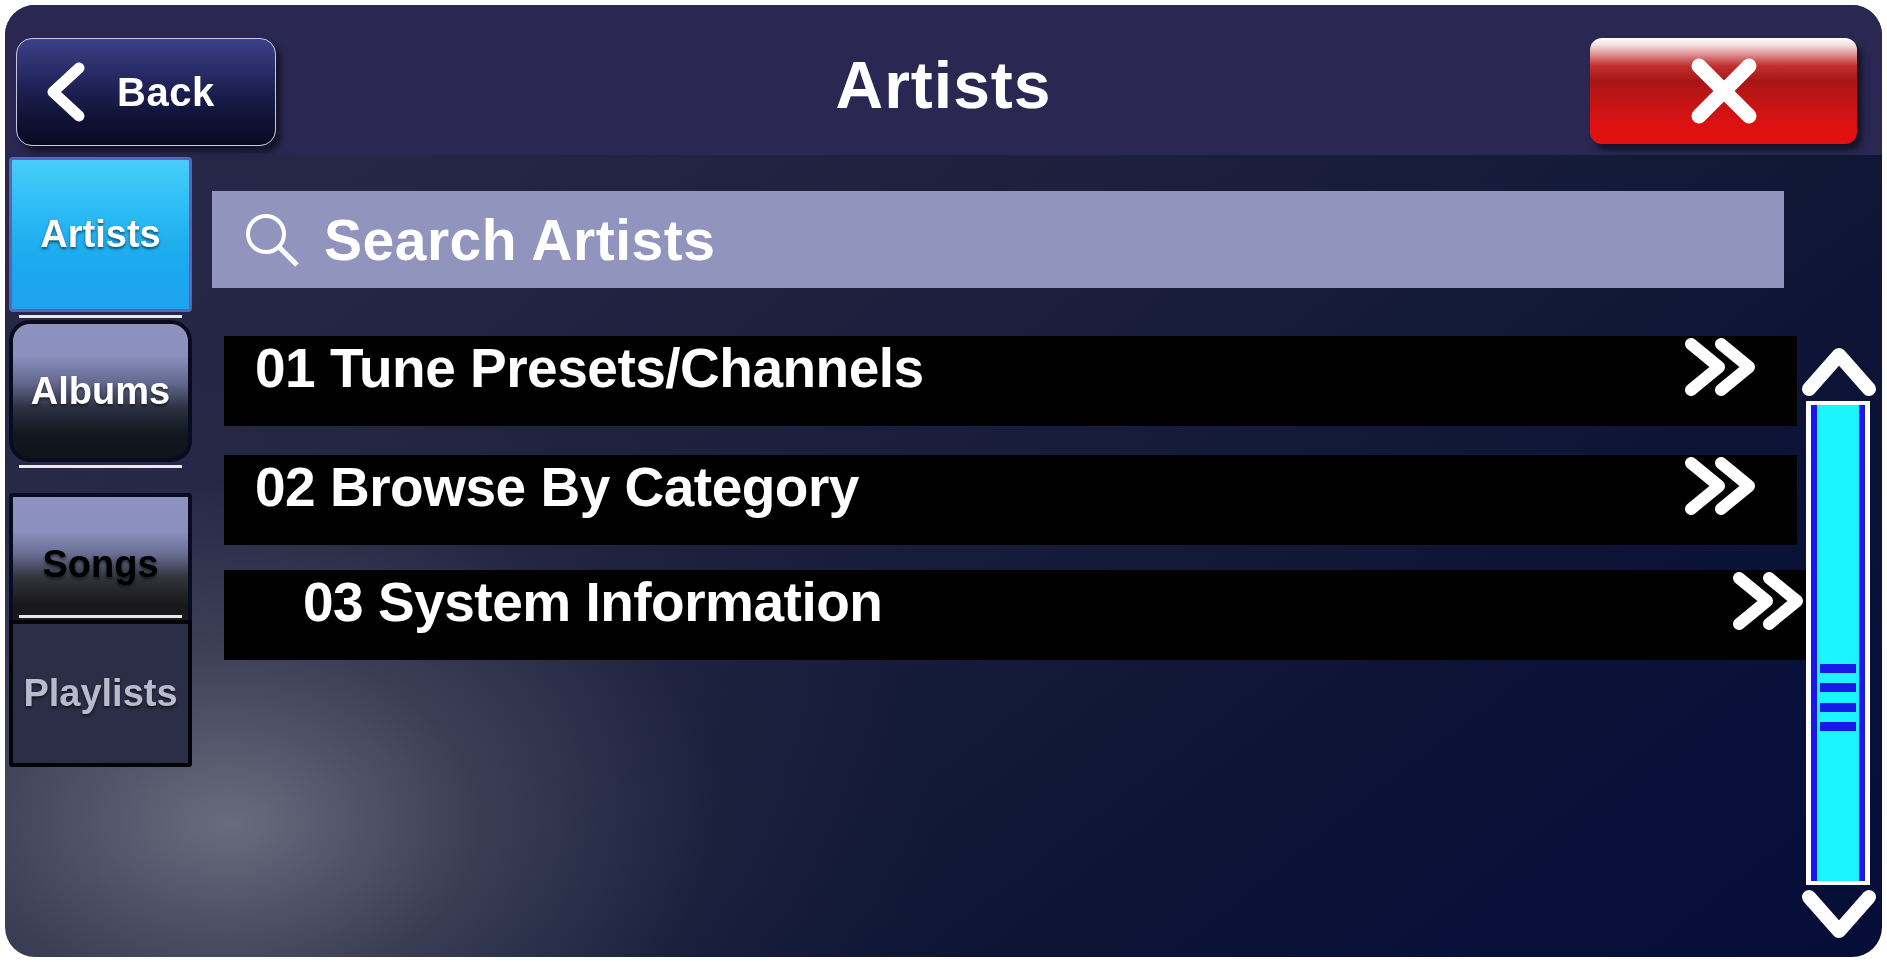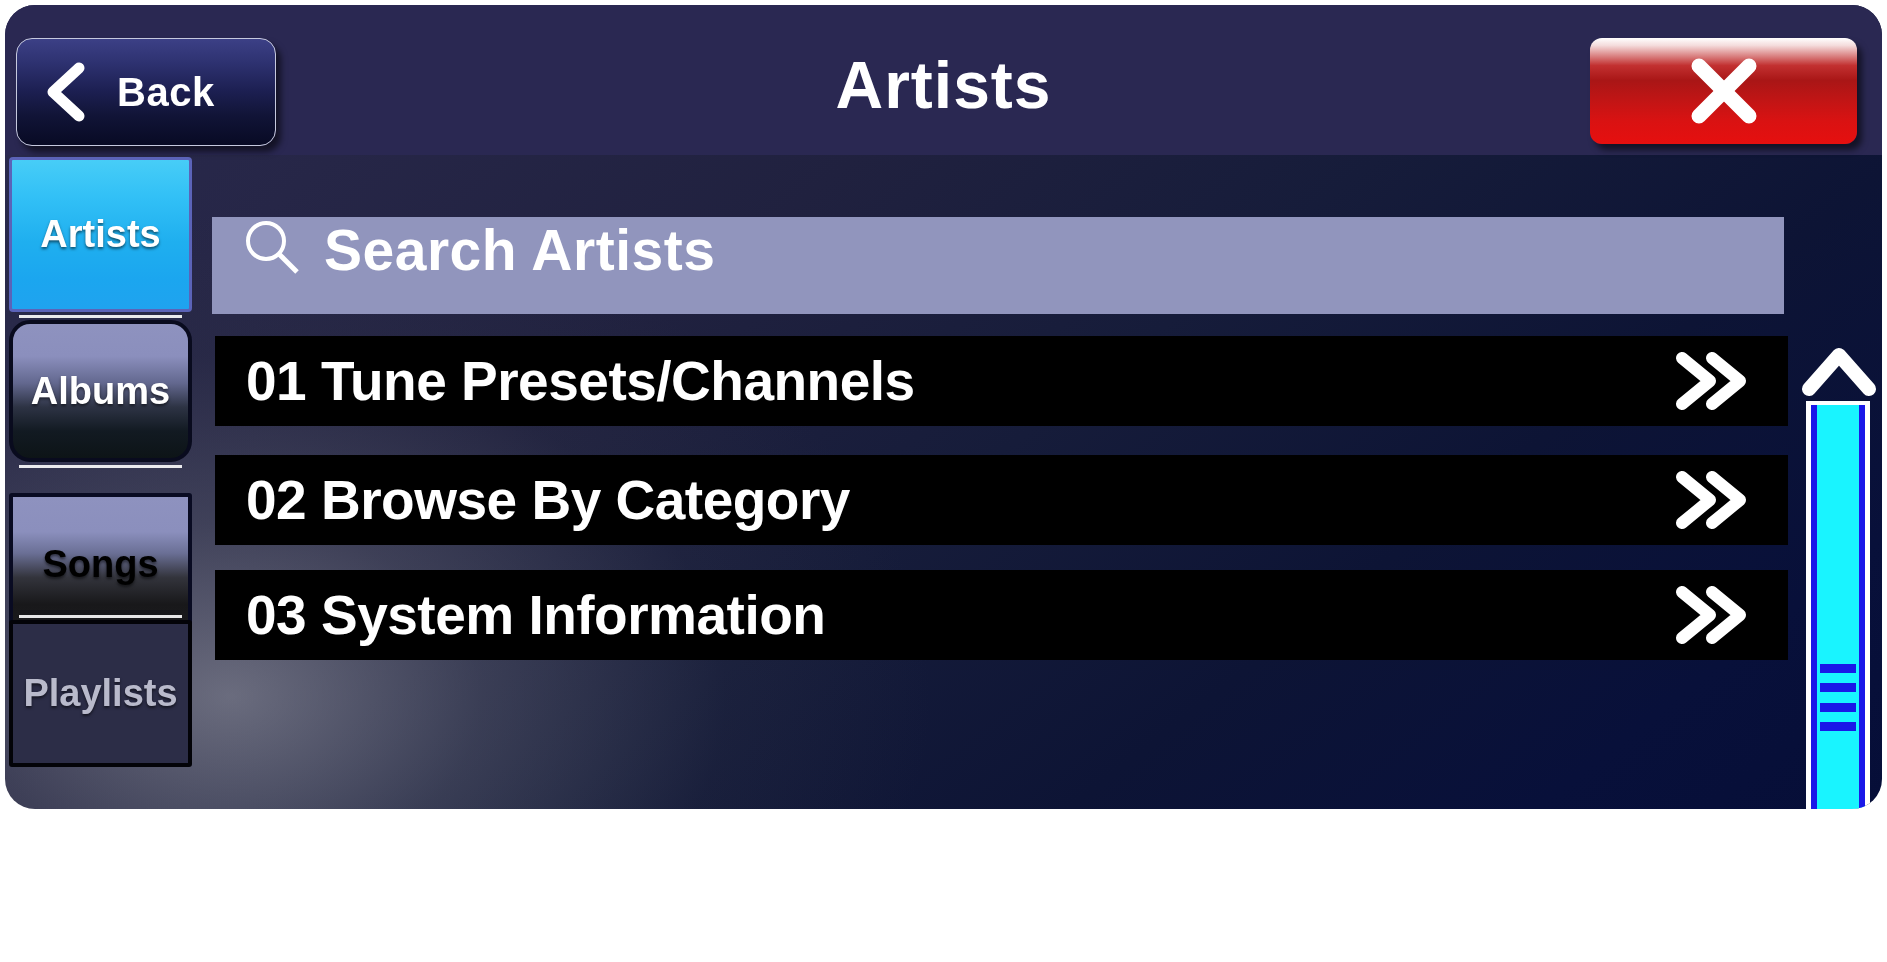--- a/index.html
+++ b/index.html
@@ -20,21 +20,21 @@
     background: #ffffff;
     overflow: hidden;
   }
 
   
   #frame {
     position: absolute;
     left: 5px;
     top: 5px;
     width: 1877px;
-    height: 804px;
+    height: 952px;
     border-radius: 30px;
     overflow: hidden;
     background:
       radial-gradient(ellipse 900px 620px at 12% 86%,
           rgba(168,170,178,0.55) 0%,
           rgba(120,123,134,0.34) 28%,
           rgba(62,66,80,0.14) 55%,
           rgba(0,0,0,0) 78%),
       linear-gradient(142deg,
           #2b2b50 0%,
@@ -205,51 +205,52 @@
     left: 14px;
     width: 163px;
     height: 3px;
     background: rgba(255,255,255,0.9);
   }
 
   
   #search-bar {
     position: absolute;
     left: 207px;
-    top: 212px;
+    top: 186px;
     width: 1572px;
     height: 97px;
     background: #9195bd;
     display: flex;
+    align-items: center;
     cursor: text;
   }
   #search-icon {
     margin-left: 30px;
     width: 60px;
     height: 60px;
     flex: 0 0 auto;
   }
   #search-placeholder {
     margin-left: 22px;
     color: #ffffff;
     font-size: 57px;
     font-weight: bold;
     letter-spacing: 0.5px;
     white-space: nowrap;
   }
 
   
   .row {
     position: absolute;
-    left: 210px;
+    left: 219px;
     width: 1573px;
     height: 90px;
     background: #000000;
     display: flex;
-    align-items: center;
+    align-items: flex-start;
     justify-content: space-between;
     cursor: pointer;
   }
   .row-label {
     margin-left: 31px;
     color: #ffffff;
     font-size: 55px;
     font-weight: bold;
     letter-spacing: -0.5px;
     white-space: nowrap;
@@ -373,21 +374,21 @@
     </div>
 
     <div class="row" style="top:450px;">
       <span class="row-label">02 Browse By Category</span>
       <svg class="row-chevron" viewBox="0 0 78 62">
         <polyline points="10,8 38,31 10,54" fill="none" stroke="#ffffff" stroke-width="12" stroke-linecap="round" stroke-linejoin="round"></polyline>
         <polyline points="40,8 68,31 40,54" fill="none" stroke="#ffffff" stroke-width="12" stroke-linecap="round" stroke-linejoin="round"></polyline>
       </svg>
     </div>
 
-    <div class="row" style="top:565px;">
+    <div class="row" style="top:565px;padding-left:48px;">
       <span class="row-label">03 System Information</span>
       <svg class="row-chevron" viewBox="0 0 78 62">
         <polyline points="10,8 38,31 10,54" fill="none" stroke="#ffffff" stroke-width="12" stroke-linecap="round" stroke-linejoin="round"></polyline>
         <polyline points="40,8 68,31 40,54" fill="none" stroke="#ffffff" stroke-width="12" stroke-linecap="round" stroke-linejoin="round"></polyline>
       </svg>
     </div>
 
     <div id="scrollbar">
       <svg id="sb-up" viewBox="0 0 76 56">
         <polyline points="8,46 38,12 68,46" fill="none" stroke="#ffffff" stroke-width="14" stroke-linecap="round" stroke-linejoin="round"></polyline>

